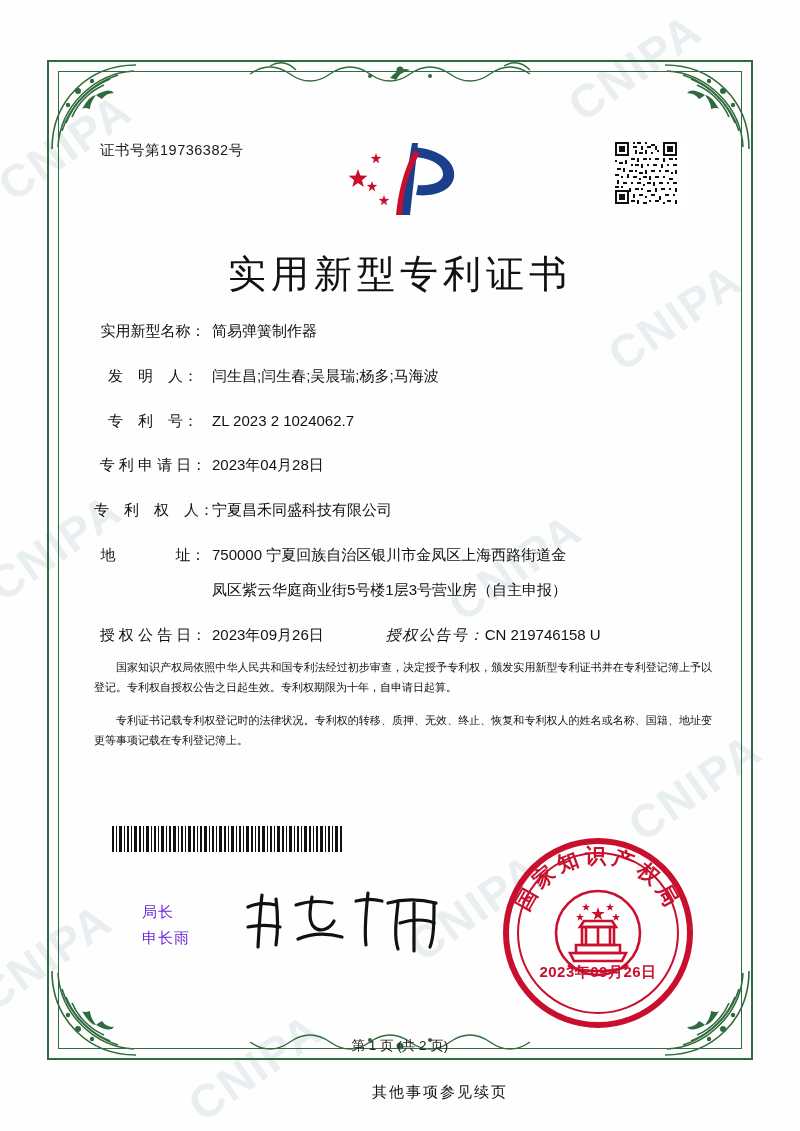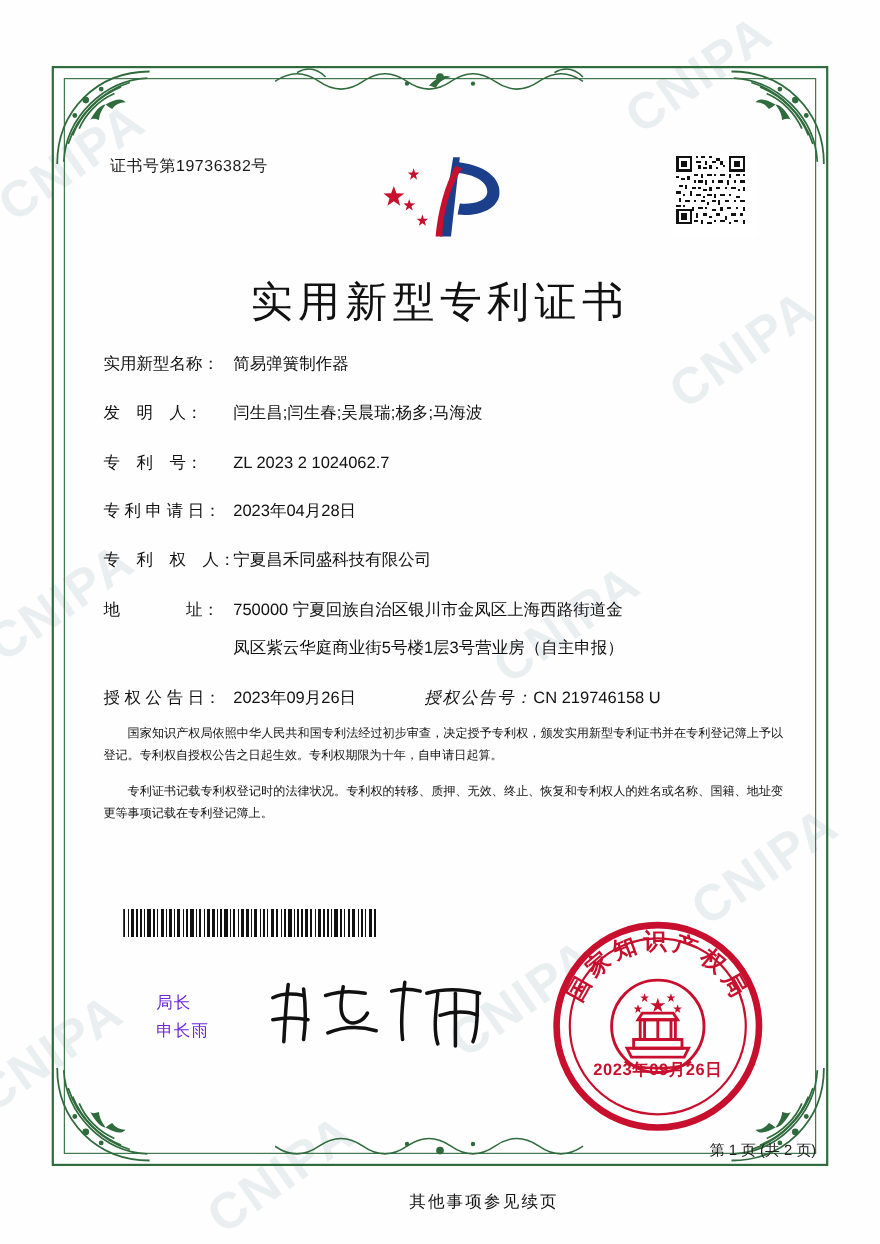--- a/index.html
+++ b/index.html
@@ -160,20 +160,21 @@
     font-size: 15px;
     color: #111;
     line-height: 1.55;
   }
   .f-label {
     display: inline-block;
     width: 118px;
     vertical-align: top;
     letter-spacing: 0px;
     white-space: nowrap;
+    text-align: center;
   }
   .f-value {
     display: inline-block;
     vertical-align: top;
     max-width: 470px;
   }
   .f-value .line2 {
     display: block;
     text-indent: 0;
     margin-top: 12px;
@@ -247,21 +248,21 @@
     font-size: 15px;
     font-weight: bold;
     letter-spacing: 0.5px;
   }
 
   .page-num {
     position: absolute;
     left: 0;
     top: 966px;
     width: 684px;
-    text-align: right;
+    text-align: center;
     font-size: 13.5px;
     color: #222;
   }
 
   .footer-note {
     position: absolute;
     left: 0;
     top: 1083px;
     width: 800px;
     text-align: center;

